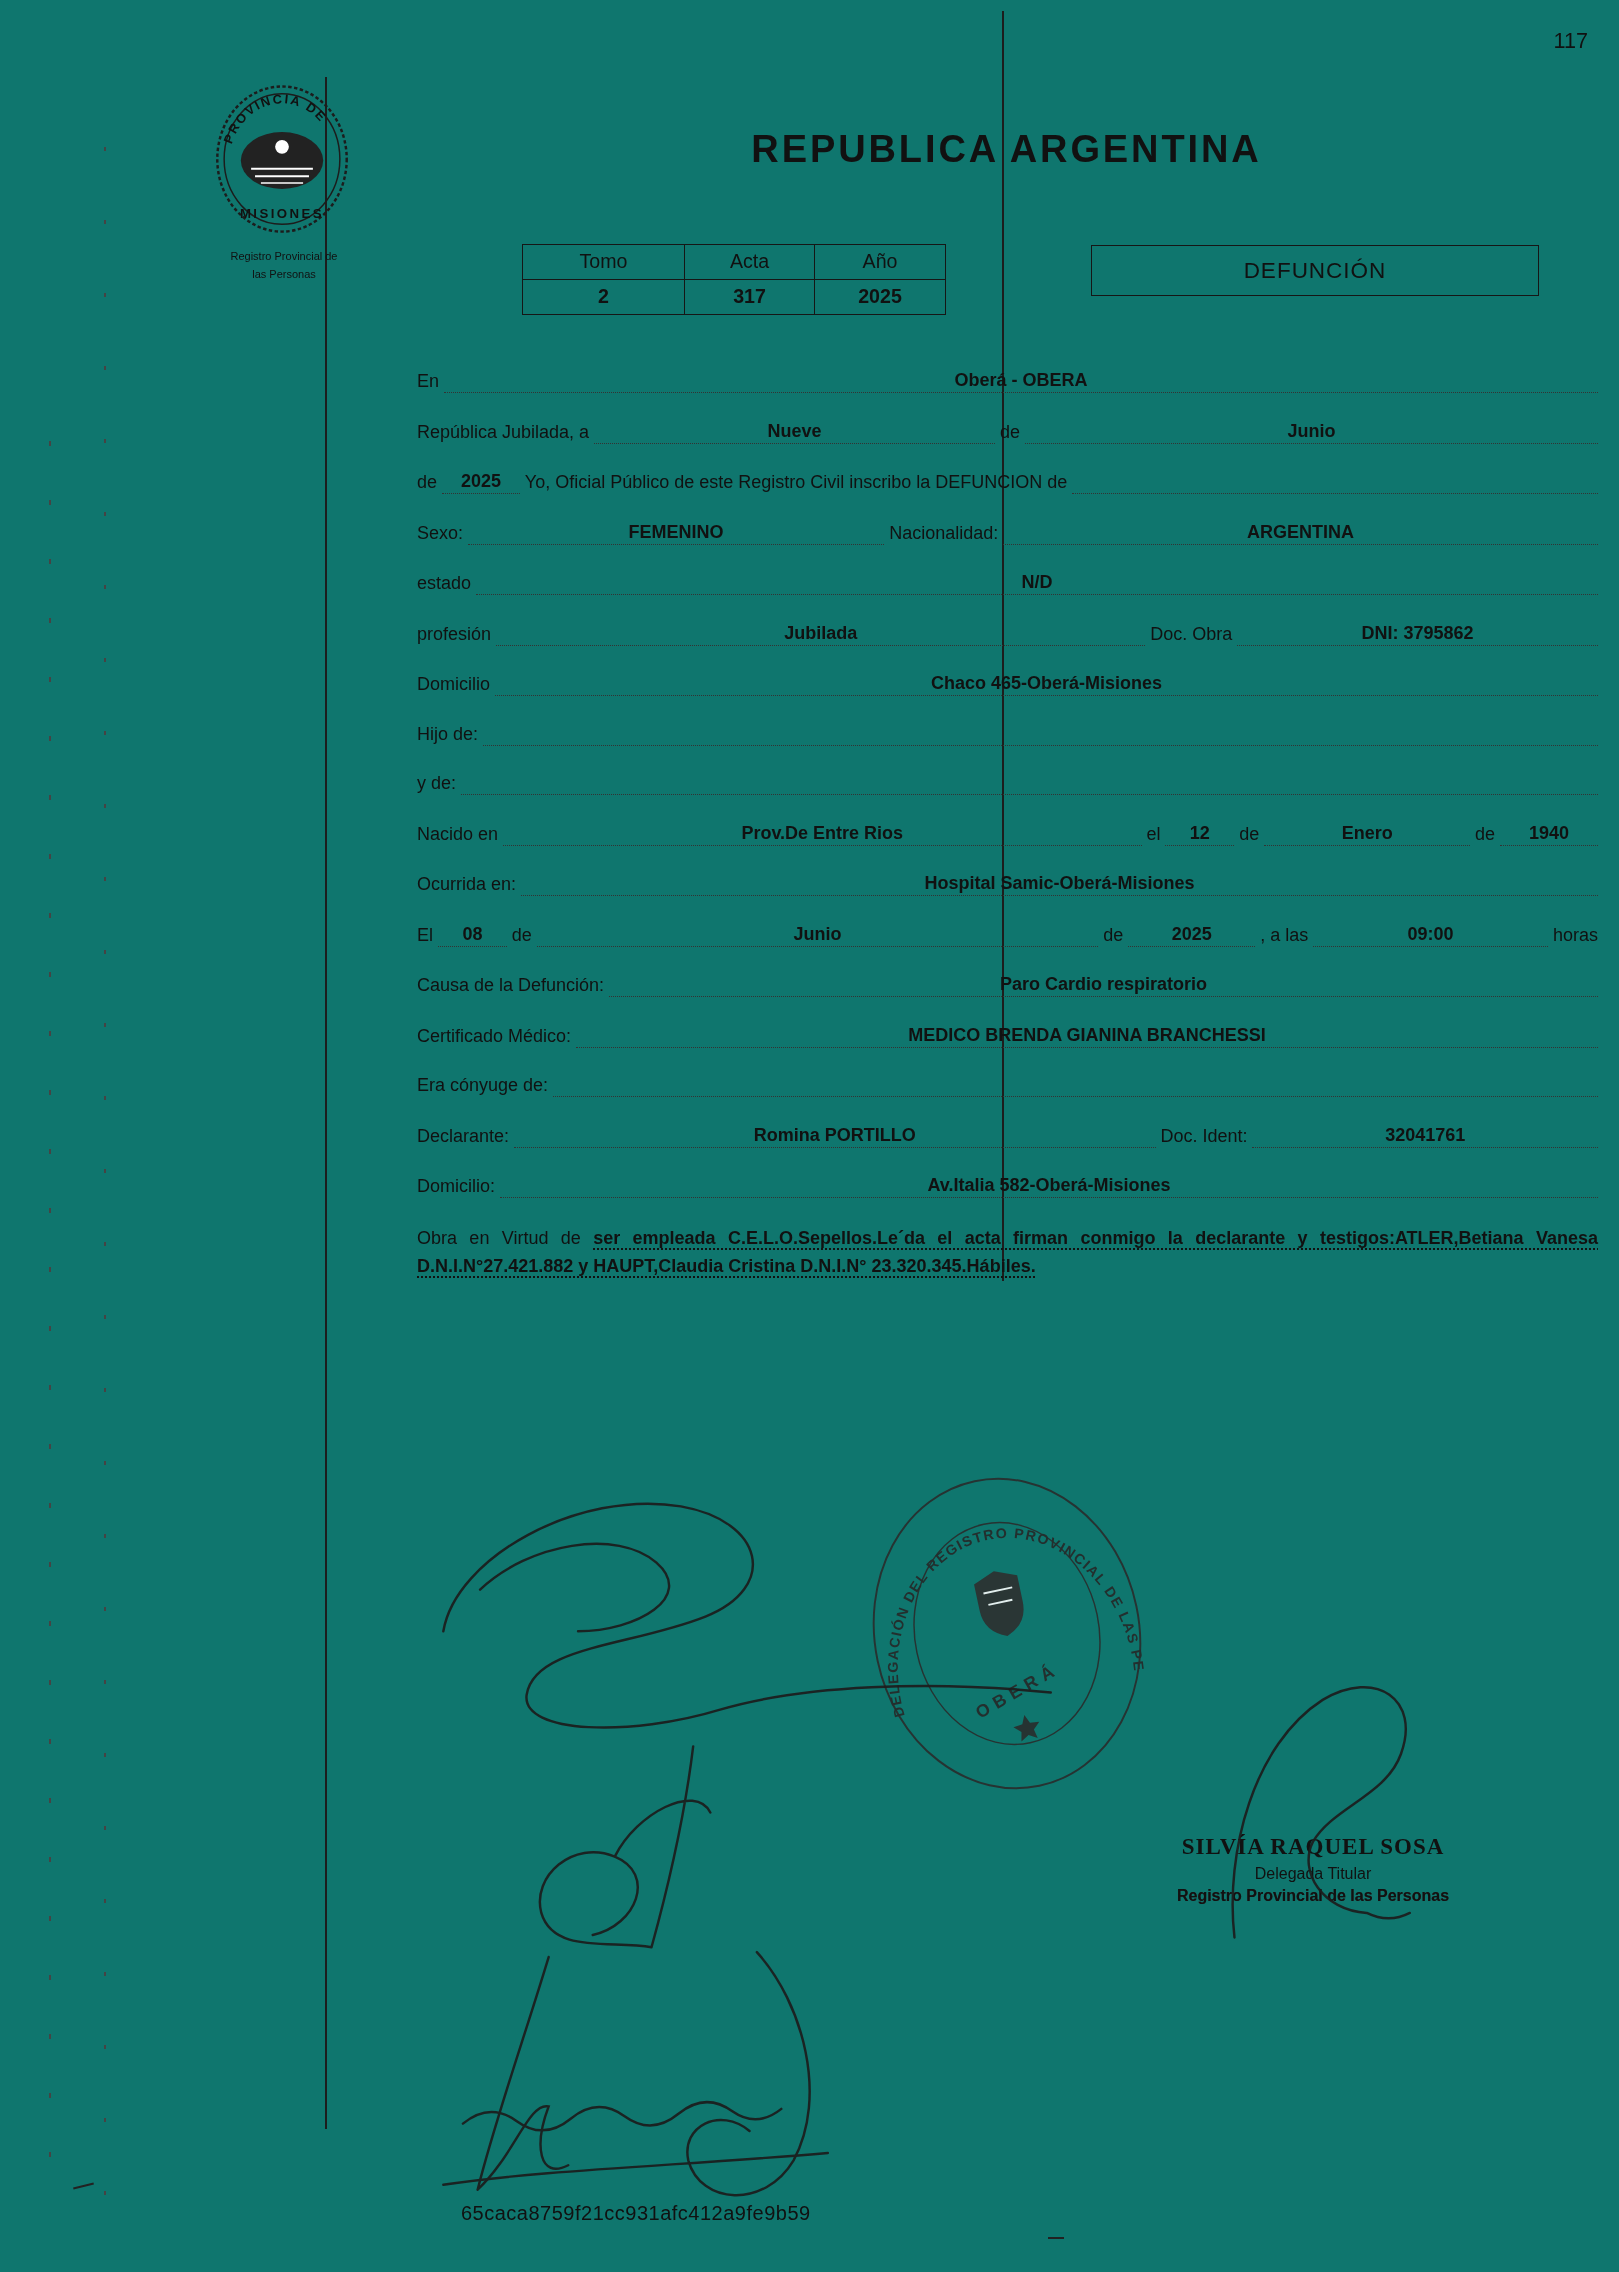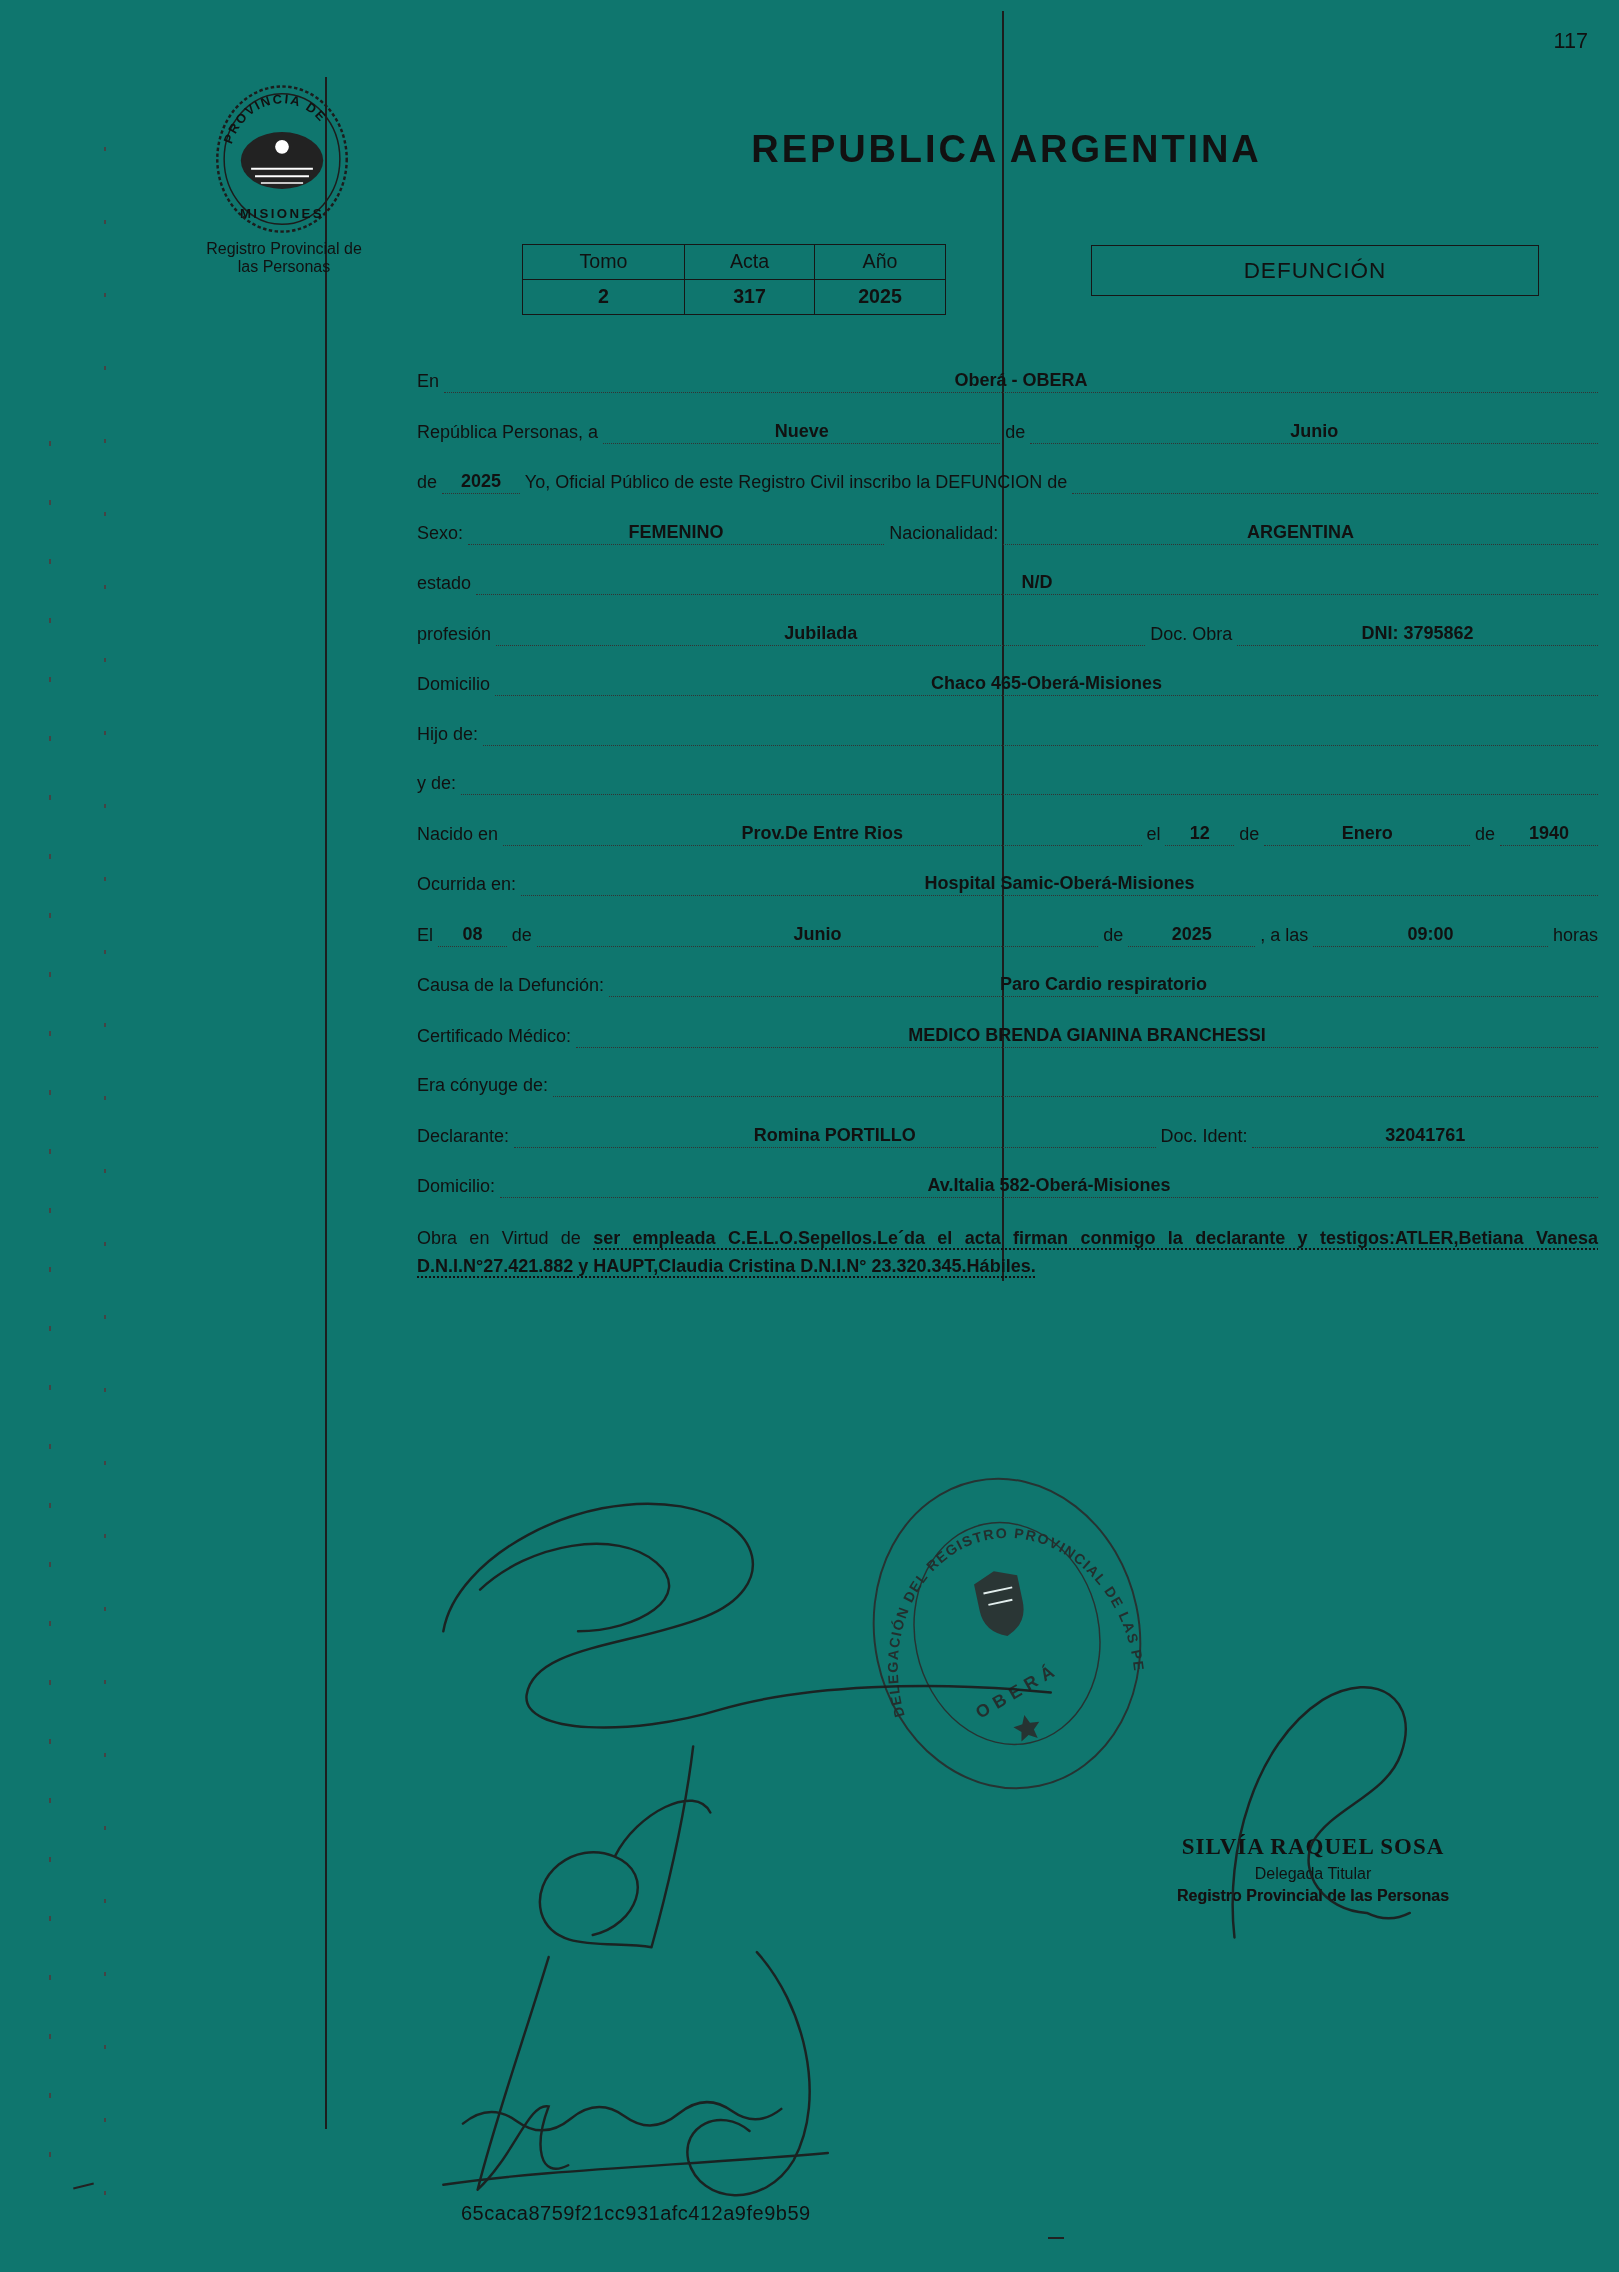--- a/index.html
+++ b/index.html
@@ -12,22 +12,22 @@
   .dash-col{position:absolute; width:1.5px;}
   .dash-col.a{left:49px; top:441px; height:1763px;
     background:repeating-linear-gradient(to bottom,#444 0 4.9px,transparent 4.9px 59px);}
   .dash-col.b{left:104px; top:147px; height:2082px;
     background:repeating-linear-gradient(to bottom,#444 0 4.4px,transparent 4.4px 73px);}
   .hdash{position:absolute; background:#222; height:2px;}
 
   .pagenum{position:absolute; right:32px; top:28px; font-size:21.6px;}
 
   .logo{position:absolute; left:206px; top:78px;}
-  .logo-caption{position:absolute; left:186px; top:240px; width:196px;
-    text-align:center; font-size:16px; line-height:18px;}
+  .logo-caption{position:absolute; left:186px; top:247px; width:196px;
+    text-align:center; font-size:11px; line-height:18px;}
 
   .title{position:absolute; left:416px; top:128px; width:1181px; text-align:center;
     font-size:38px; font-weight:700; letter-spacing:2.9px;}
 
   .rec-table{position:absolute; left:522px; top:244px; border-collapse:collapse;
     font-size:19.6px;}
   .rec-table td{border:1.5px solid #161616; text-align:center; padding:5.4px 0;}
   .rec-table tr.vals td{font-weight:700;}
 
   .defbox{position:absolute; left:1091px; top:245px; width:446px; height:49px;
@@ -124,21 +124,21 @@
   <div class="defbox">DEFUNCIÓN</div>
 
   <div class="form">
 
     <div class="row">
       <span class="lbl">En</span>
       <span class="field">Oberá - OBERA</span>
     </div>
 
     <div class="row">
-      <span class="lbl">República Personas, a</span>
+      <span class="lbl">República Jubilada, a</span>
       <span class="field g09">Nueve</span>
       <span class="lbl">de</span>
       <span class="field g15">Junio</span>
     </div>
 
     <div class="row">
       <span class="lbl">de</span>
       <span class="field f-2025">2025</span>
       <span class="lbl">Yo, Oficial Público de este Registro Civil inscribo la DEFUNCION de</span>
       <span class="field"></span>

